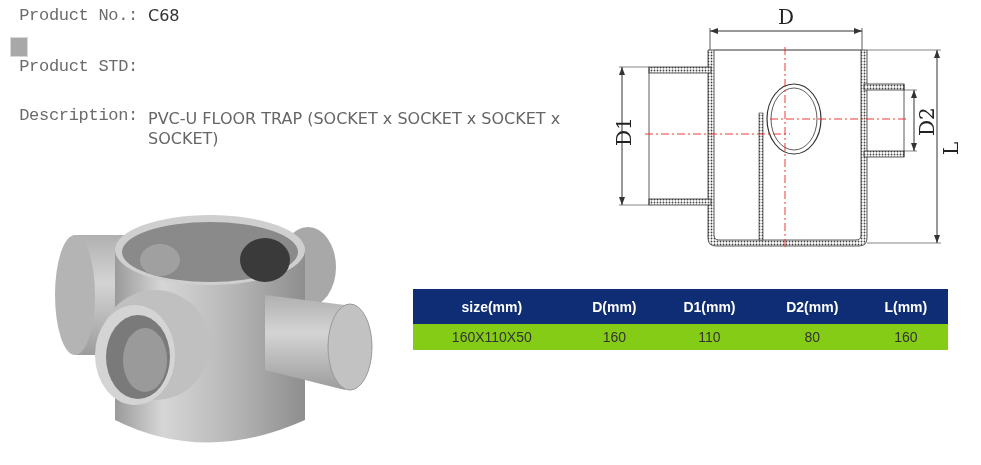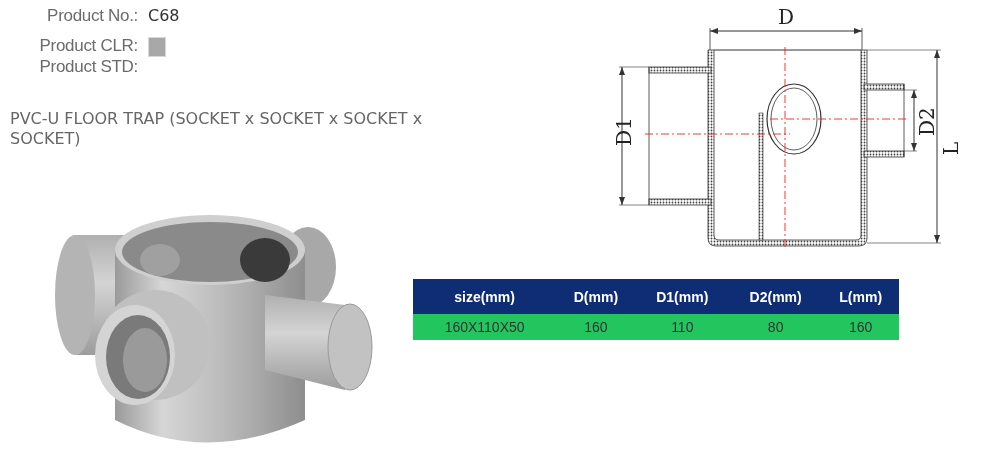--- a/index.html
+++ b/index.html
@@ -2,53 +2,53 @@
 <html><head>
 <meta charset="utf-8">
 <style>
   html, body { margin:0; padding:0; background:#ffffff; }
   body { width:981px; height:465px; position:relative; overflow:hidden;
          font-family:"Liberation Sans", sans-serif; }
 
   .info { position:absolute; left:0; top:0; width:600px; }
   .row { position:absolute; left:0; display:flex; align-items:flex-start; }
   .label { width:138px; text-align:right; color:#6b6b6b; font-size:17px;
-           font-family:Liberation Sans, sans-serif; letter-spacing:-0.3px; }
+           font-family:Liberation Mono, monospace; letter-spacing:-0.3px; }
   .value { margin-left:10px; color:#333; font-size:16px; font-weight:normal;
            font-family:"DejaVu Sans", sans-serif; }
   .value.desc { font-weight:normal; color:#666; font-size:16px; width:440px; line-height:20px; }
   .swatch { margin-left:10px; width:18px; height:20px; background:#a8a8a8;
             border:1px solid #d8d8d8; box-sizing:border-box; margin-top:1px; }
 
   .drawing { position:absolute; left:605px; top:0; width:376px; height:260px; }
 
   .product { position:absolute; left:20px; top:205px; width:370px; height:255px; }
 
-  .spec { position:absolute; left:413px; top:279px; width:486px; border-collapse:collapse; }
+  .spec { position:absolute; left:413px; top:289px; width:535px; border-collapse:collapse; }
   .spec th { background:#0e2d74; color:#fff; font-size:14px; font-weight:bold;
              height:35px; padding:0; text-align:center; }
-  .spec td { background:#22c55e; color:#333; font-size:14px; height:26px;
+  .spec td { background:#84cc16; color:#333; font-size:14px; height:26px;
              padding:0; text-align:center; }
 </style>
 </head>
 <body>
 
 <div class="info">
   <div class="row" style="top:6px;">
     <span class="label">Product No.:</span>
     <span class="value">C68</span>
   </div>
   <div class="row" style="top:36px;">
-    <span class="label">Product CLR:</span>
     <span class="swatch" style="background: rgb(168, 168, 168);"></span>
   </div>
   <div class="row" style="top:57px;">
     <span class="label">Product STD:</span>
   </div>
   <div class="row" style="top:106px;">
+    <span class="label">Description:</span>
     <span class="value desc" style="margin-top:3px;">PVC-U FLOOR TRAP (SOCKET x SOCKET x SOCKET x SOCKET)</span>
   </div>
 </div>
 
 <svg class="drawing" viewBox="0 0 376 260">
   <defs>
     <pattern id="hatch" width="3" height="3" patternUnits="userSpaceOnUse">
       <rect width="3" height="3" fill="#fff"></rect>
       <circle cx="1.5" cy="1.5" r="0.9" fill="#444"></circle>
     </pattern>

